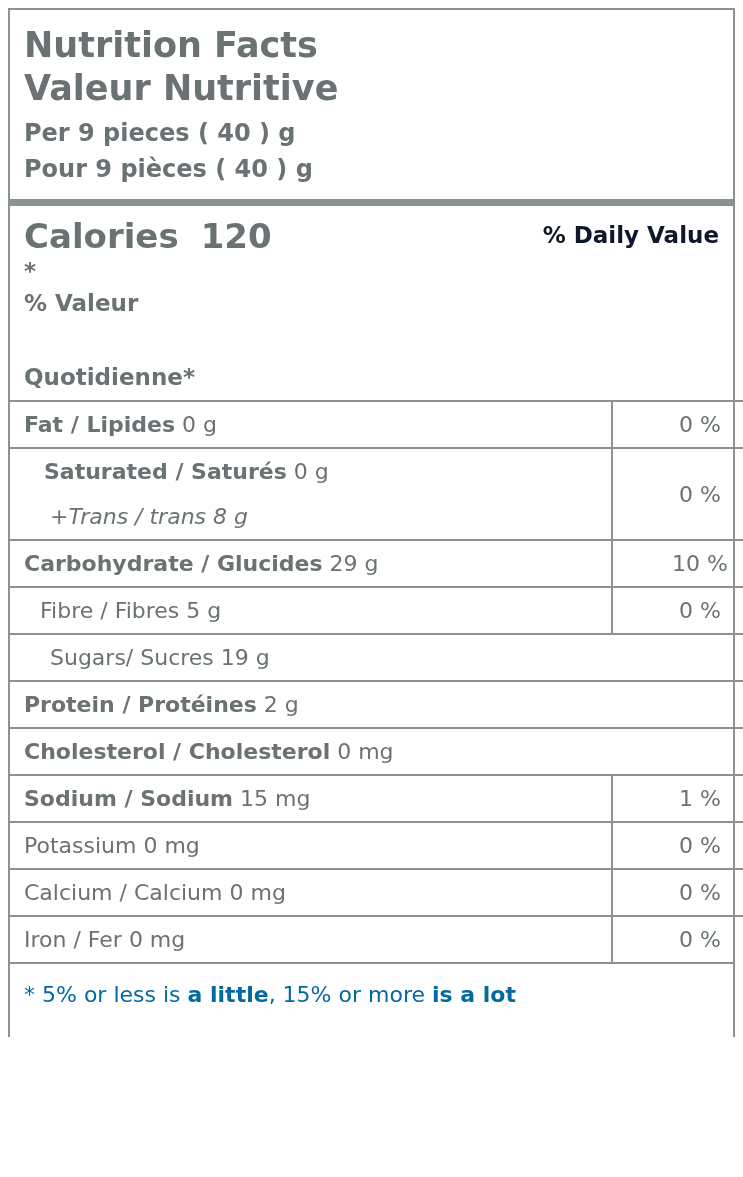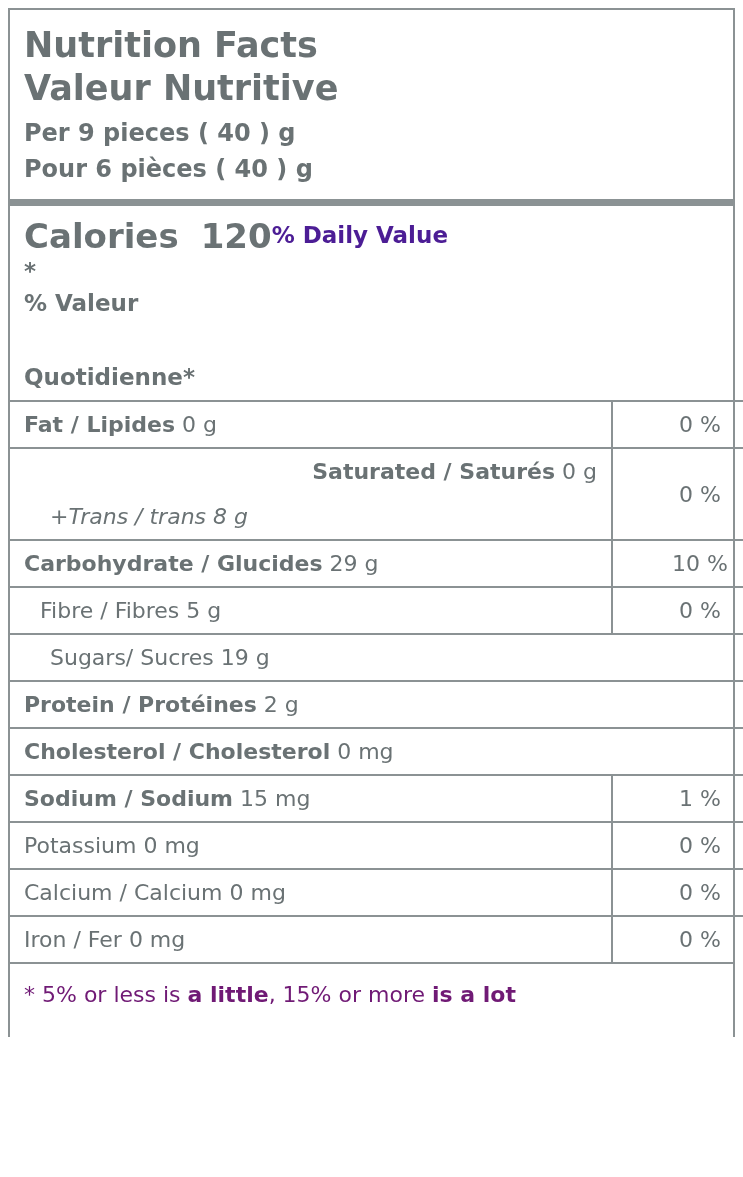--- a/index.html
+++ b/index.html
@@ -55,34 +55,35 @@
   .thick-rule {
     height: 7px;
     background: #8b9294;
     margin: 6px 0 0 0;
   }
   
   .cal-row {
     padding: 10px 14px 0 14px;
     display: flex;
     align-items: flex-start;
+    justify-content: space-between;
   }
   .calories {
     font-size: 34px;
     font-weight: bold;
     color: #6a7274;
     white-space: nowrap;
   }
   .calories .num {
     margin-left: 22px;
   }
   .dv-en {
     font-size: 23px;
     font-weight: bold;
-    color: #4c1d95;
+    color: #0f172a;
     text-align: right;
     padding-top: 6px;
     white-space: nowrap;
   }
   .star-line {
     padding: 2px 14px 0 14px;
     font-size: 23px;
     font-weight: bold;
     color: #6a7274;
   }
@@ -122,54 +123,53 @@
     border-left: 2px solid #8b9294;
     text-align: center;
     font-size: 22px;
     white-space: nowrap;
   }
   .b {
     font-weight: bold;
   }
   .indent1 {
     padding-left: 34px !important;
-    text-align: right;
   }
   .indent2 {
     padding-left: 30px !important;
   }
   .indent3 {
     padding-left: 40px !important;
   }
   .ital {
     font-style: italic;
   }
   
   .foot {
     border-top: 2px solid #8b9294;
     padding: 14px 14px 6px 14px;
   }
   .foot-line {
     font-size: 22px;
-    color: #701a75;
+    color: #0369a1;
     line-height: 1.55;
   }
 </style>
 </head>
 <body>
 
 <div class="panel">
   <div class="label-box">
     <div class="inner">
 
       <div class="head">
         <div class="title">Nutrition Facts</div>
         <div class="title">Valeur Nutritive</div>
         <div class="serving">Per 9 pieces ( 40 ) g</div>
-        <div class="serving second">Pour 6 pièces ( 40 ) g</div>
+        <div class="serving second">Pour 9 pièces ( 40 ) g</div>
       </div>
 
       <div class="thick-rule"></div>
 
       <div class="cal-row">
         <div class="calories"><span>Calories</span><span class="num">120</span></div>
         <div class="dv-en">% Daily Value</div>
       </div>
 
       <div class="star-line">*</div>

